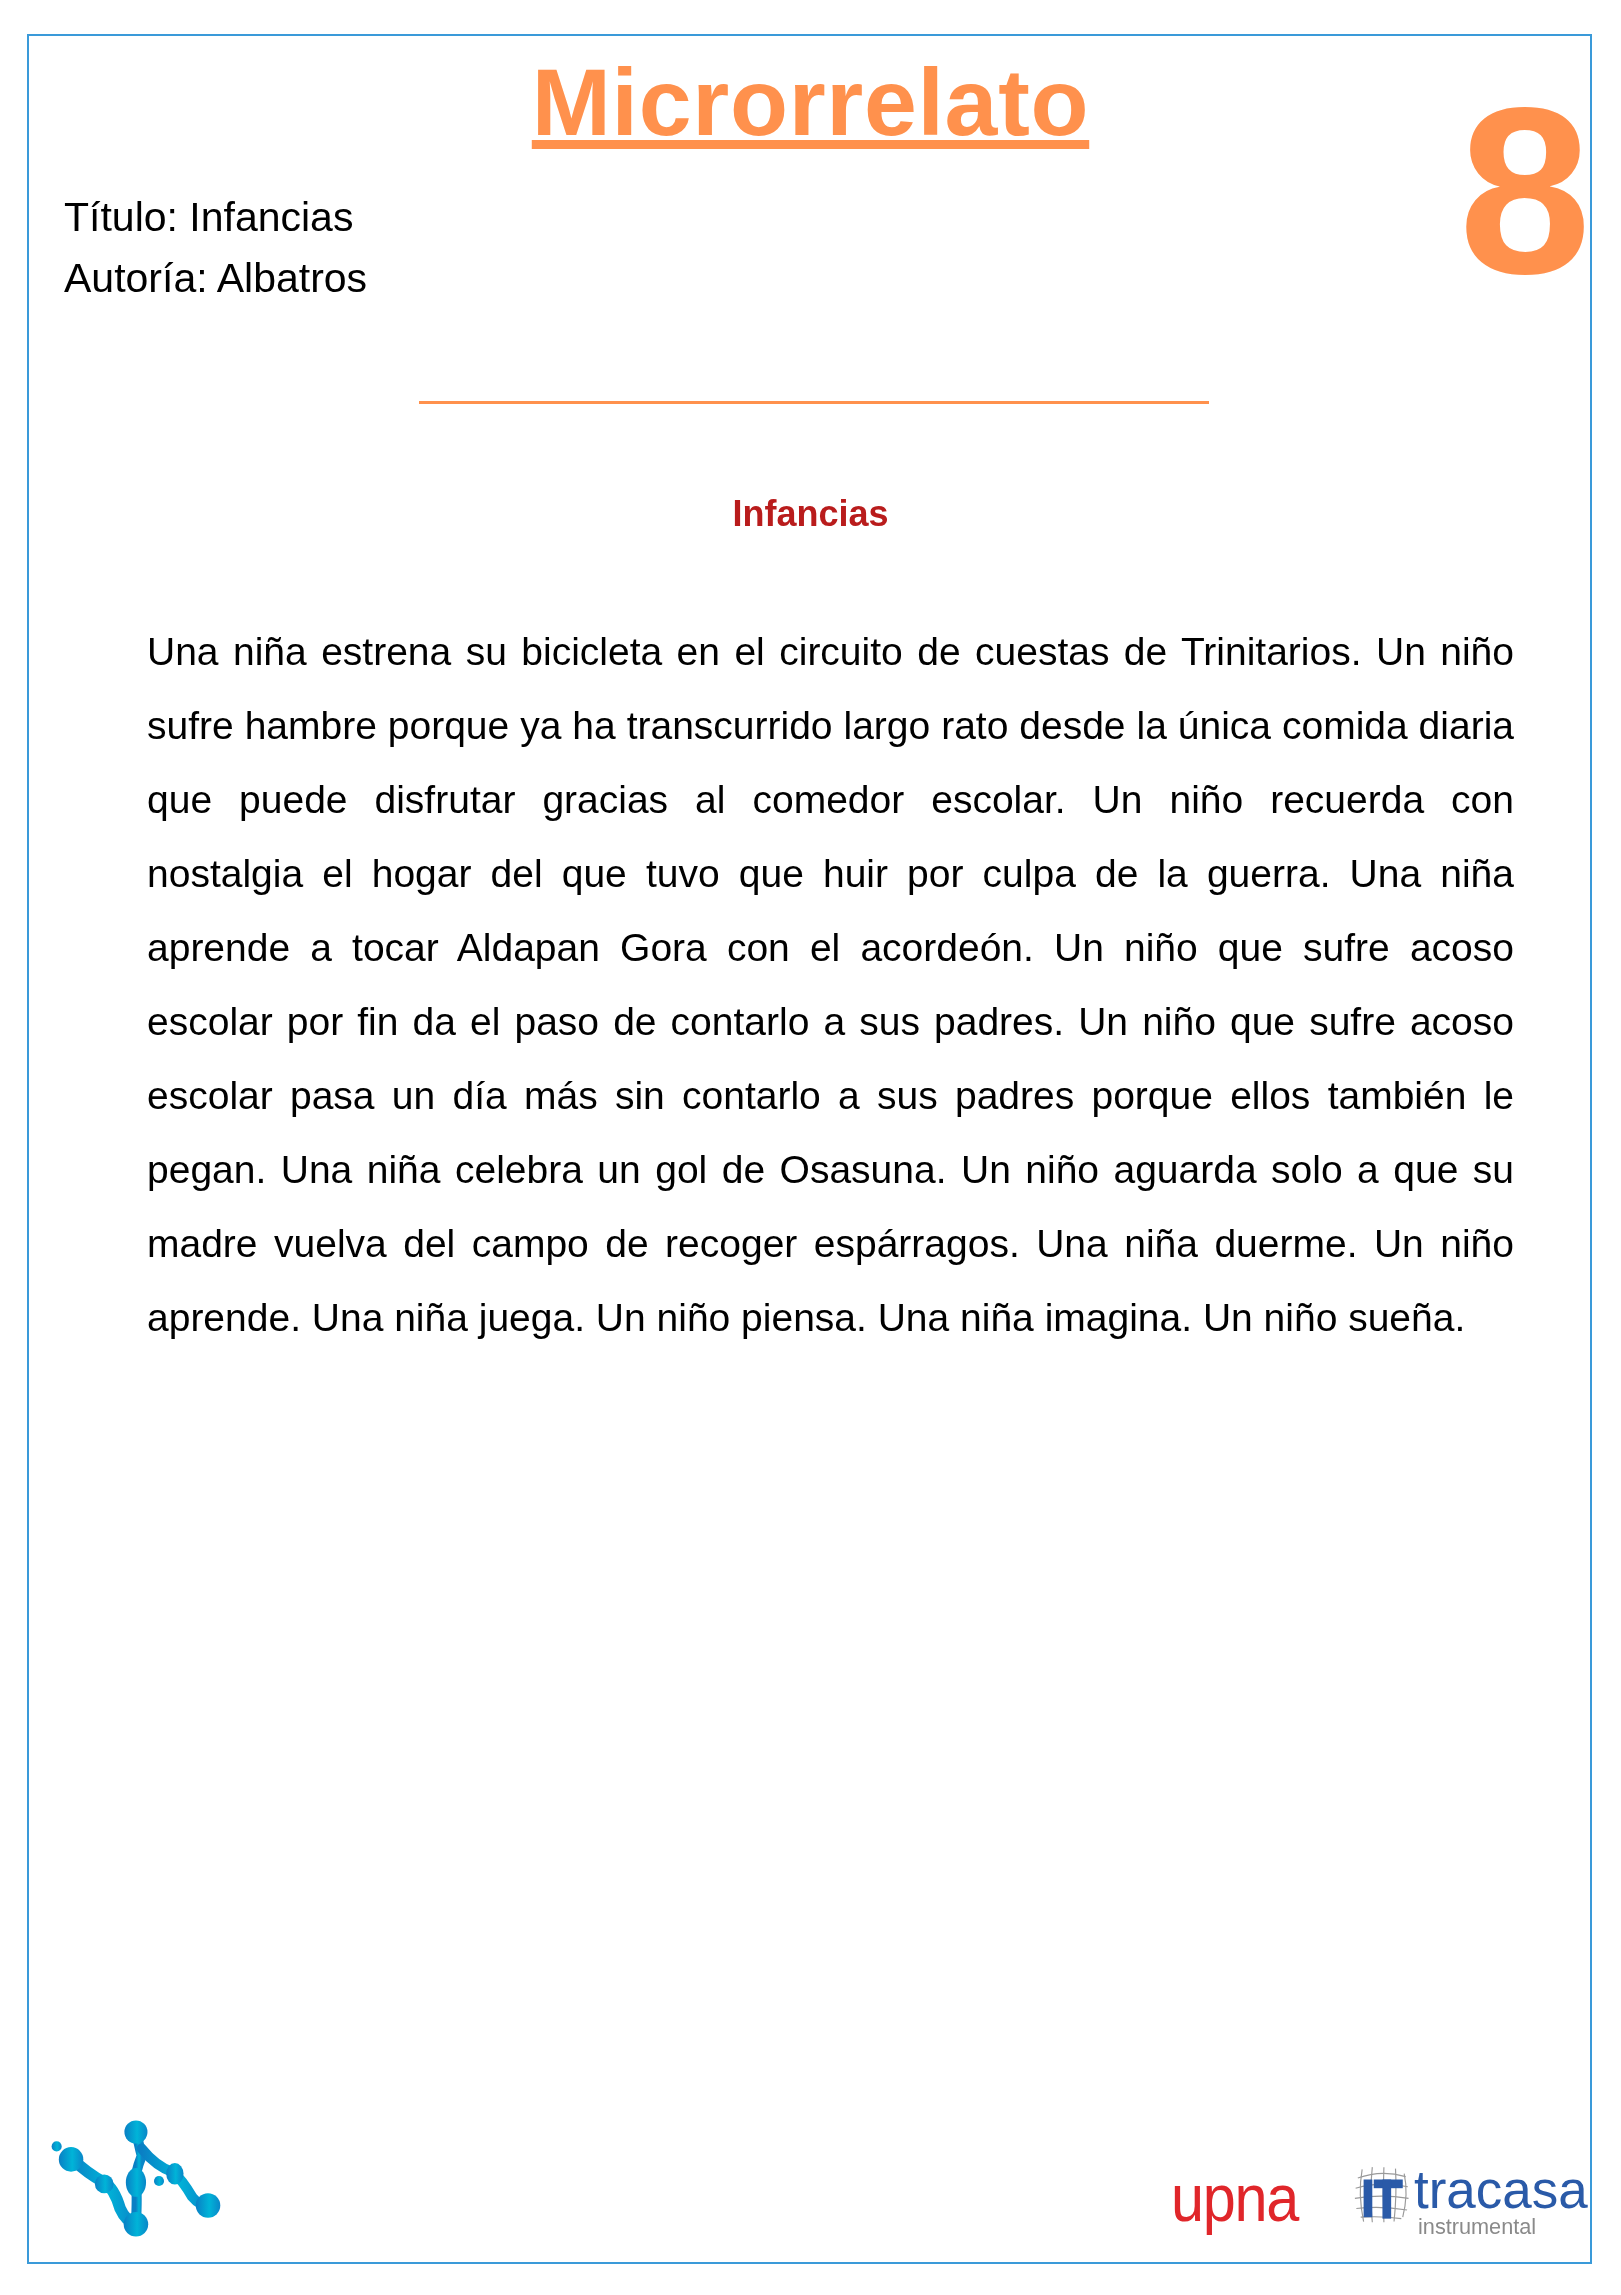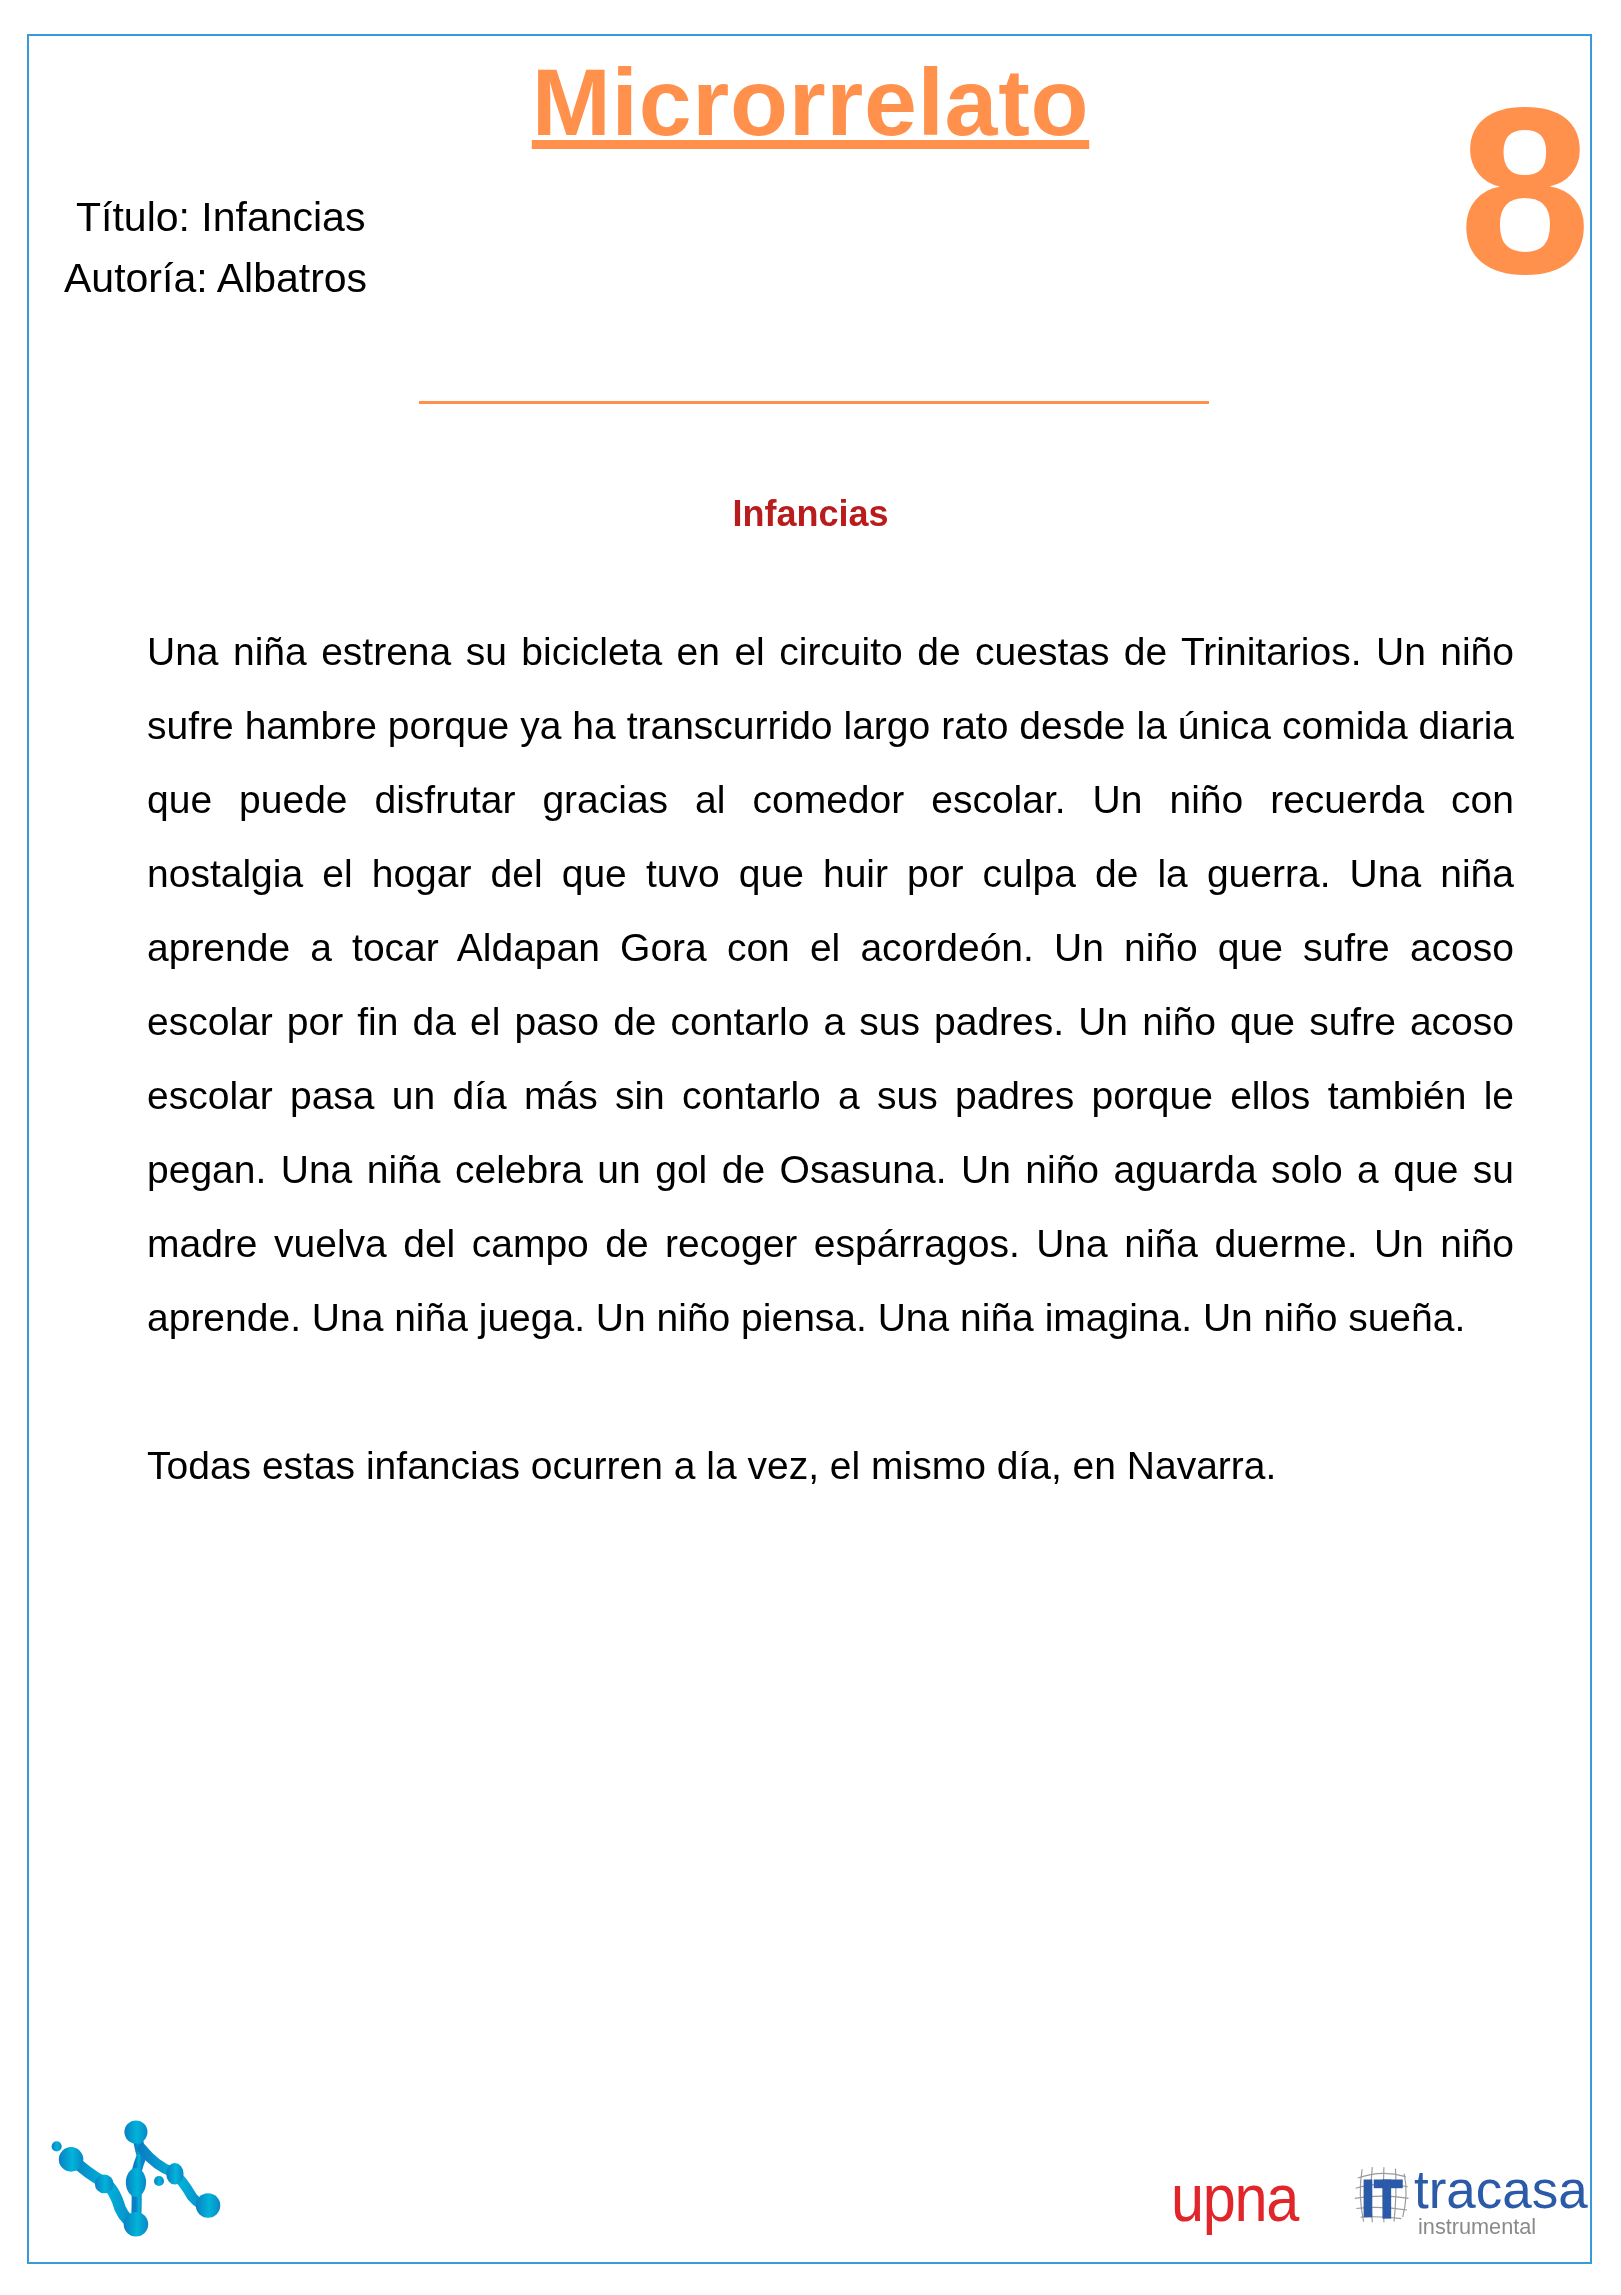--- a/index.html
+++ b/index.html
@@ -45,21 +45,21 @@
       font-size: 238px;
       line-height: 238px;
       color: #ff914d;
     }
     .meta {
       position: absolute;
       left: 64px;
       font-size: 41px;
       line-height: 51px;
     }
-    .meta.title-line { top: 192px; margin-left: 12px; }
+    .meta.title-line { top: 192px; }
     .meta.author-line { top: 253px; }
     .divider {
       position: absolute;
       left: 419px;
       top: 401px;
       width: 790px;
       height: 2.9px;
       background: #ff914d;
     }
     .story-heading {
@@ -170,21 +170,20 @@
 
 <div class="meta title-line">Título: Infancias</div>
 <div class="meta author-line">Autoría: Albatros</div>
 
 <div class="divider"></div>
 
 <div class="story-heading">Infancias</div>
 
 <div class="story-body">
   <p>Una niña estrena su bicicleta en el circuito de cuestas de Trinitarios. Un niño sufre hambre porque ya ha transcurrido largo rato desde la única comida diaria que puede disfrutar gracias al comedor escolar. Un niño recuerda con nostalgia el hogar del que tuvo que huir por culpa de la guerra. Una niña aprende a tocar Aldapan Gora con el acordeón. Un niño que sufre acoso escolar por fin da el paso de contarlo a sus padres. Un niño que sufre acoso escolar pasa un día más sin contarlo a sus padres porque ellos también le pegan. Una niña celebra un gol de Osasuna. Un niño aguarda solo a que su madre vuelva del campo de recoger espárragos. Una niña duerme. Un niño aprende. Una niña juega. Un niño piensa. Una niña imagina. Un niño sueña.</p>
-  <p>Todas estas infancias ocurren a la vez, el mismo día, en Navarra.</p>
 </div>
 
 <div class="logo-catedra">
   <svg class="catedra-mark" viewBox="0 0 240 180">
     <defs>
       <linearGradient id="gA" x1="0" y1="0" x2="1" y2="0">
         <stop offset="0" stop-color="#0a7fc4"></stop>
         <stop offset="0.55" stop-color="#00b4d8"></stop>
         <stop offset="1" stop-color="#0a86c8"></stop>
       </linearGradient>

